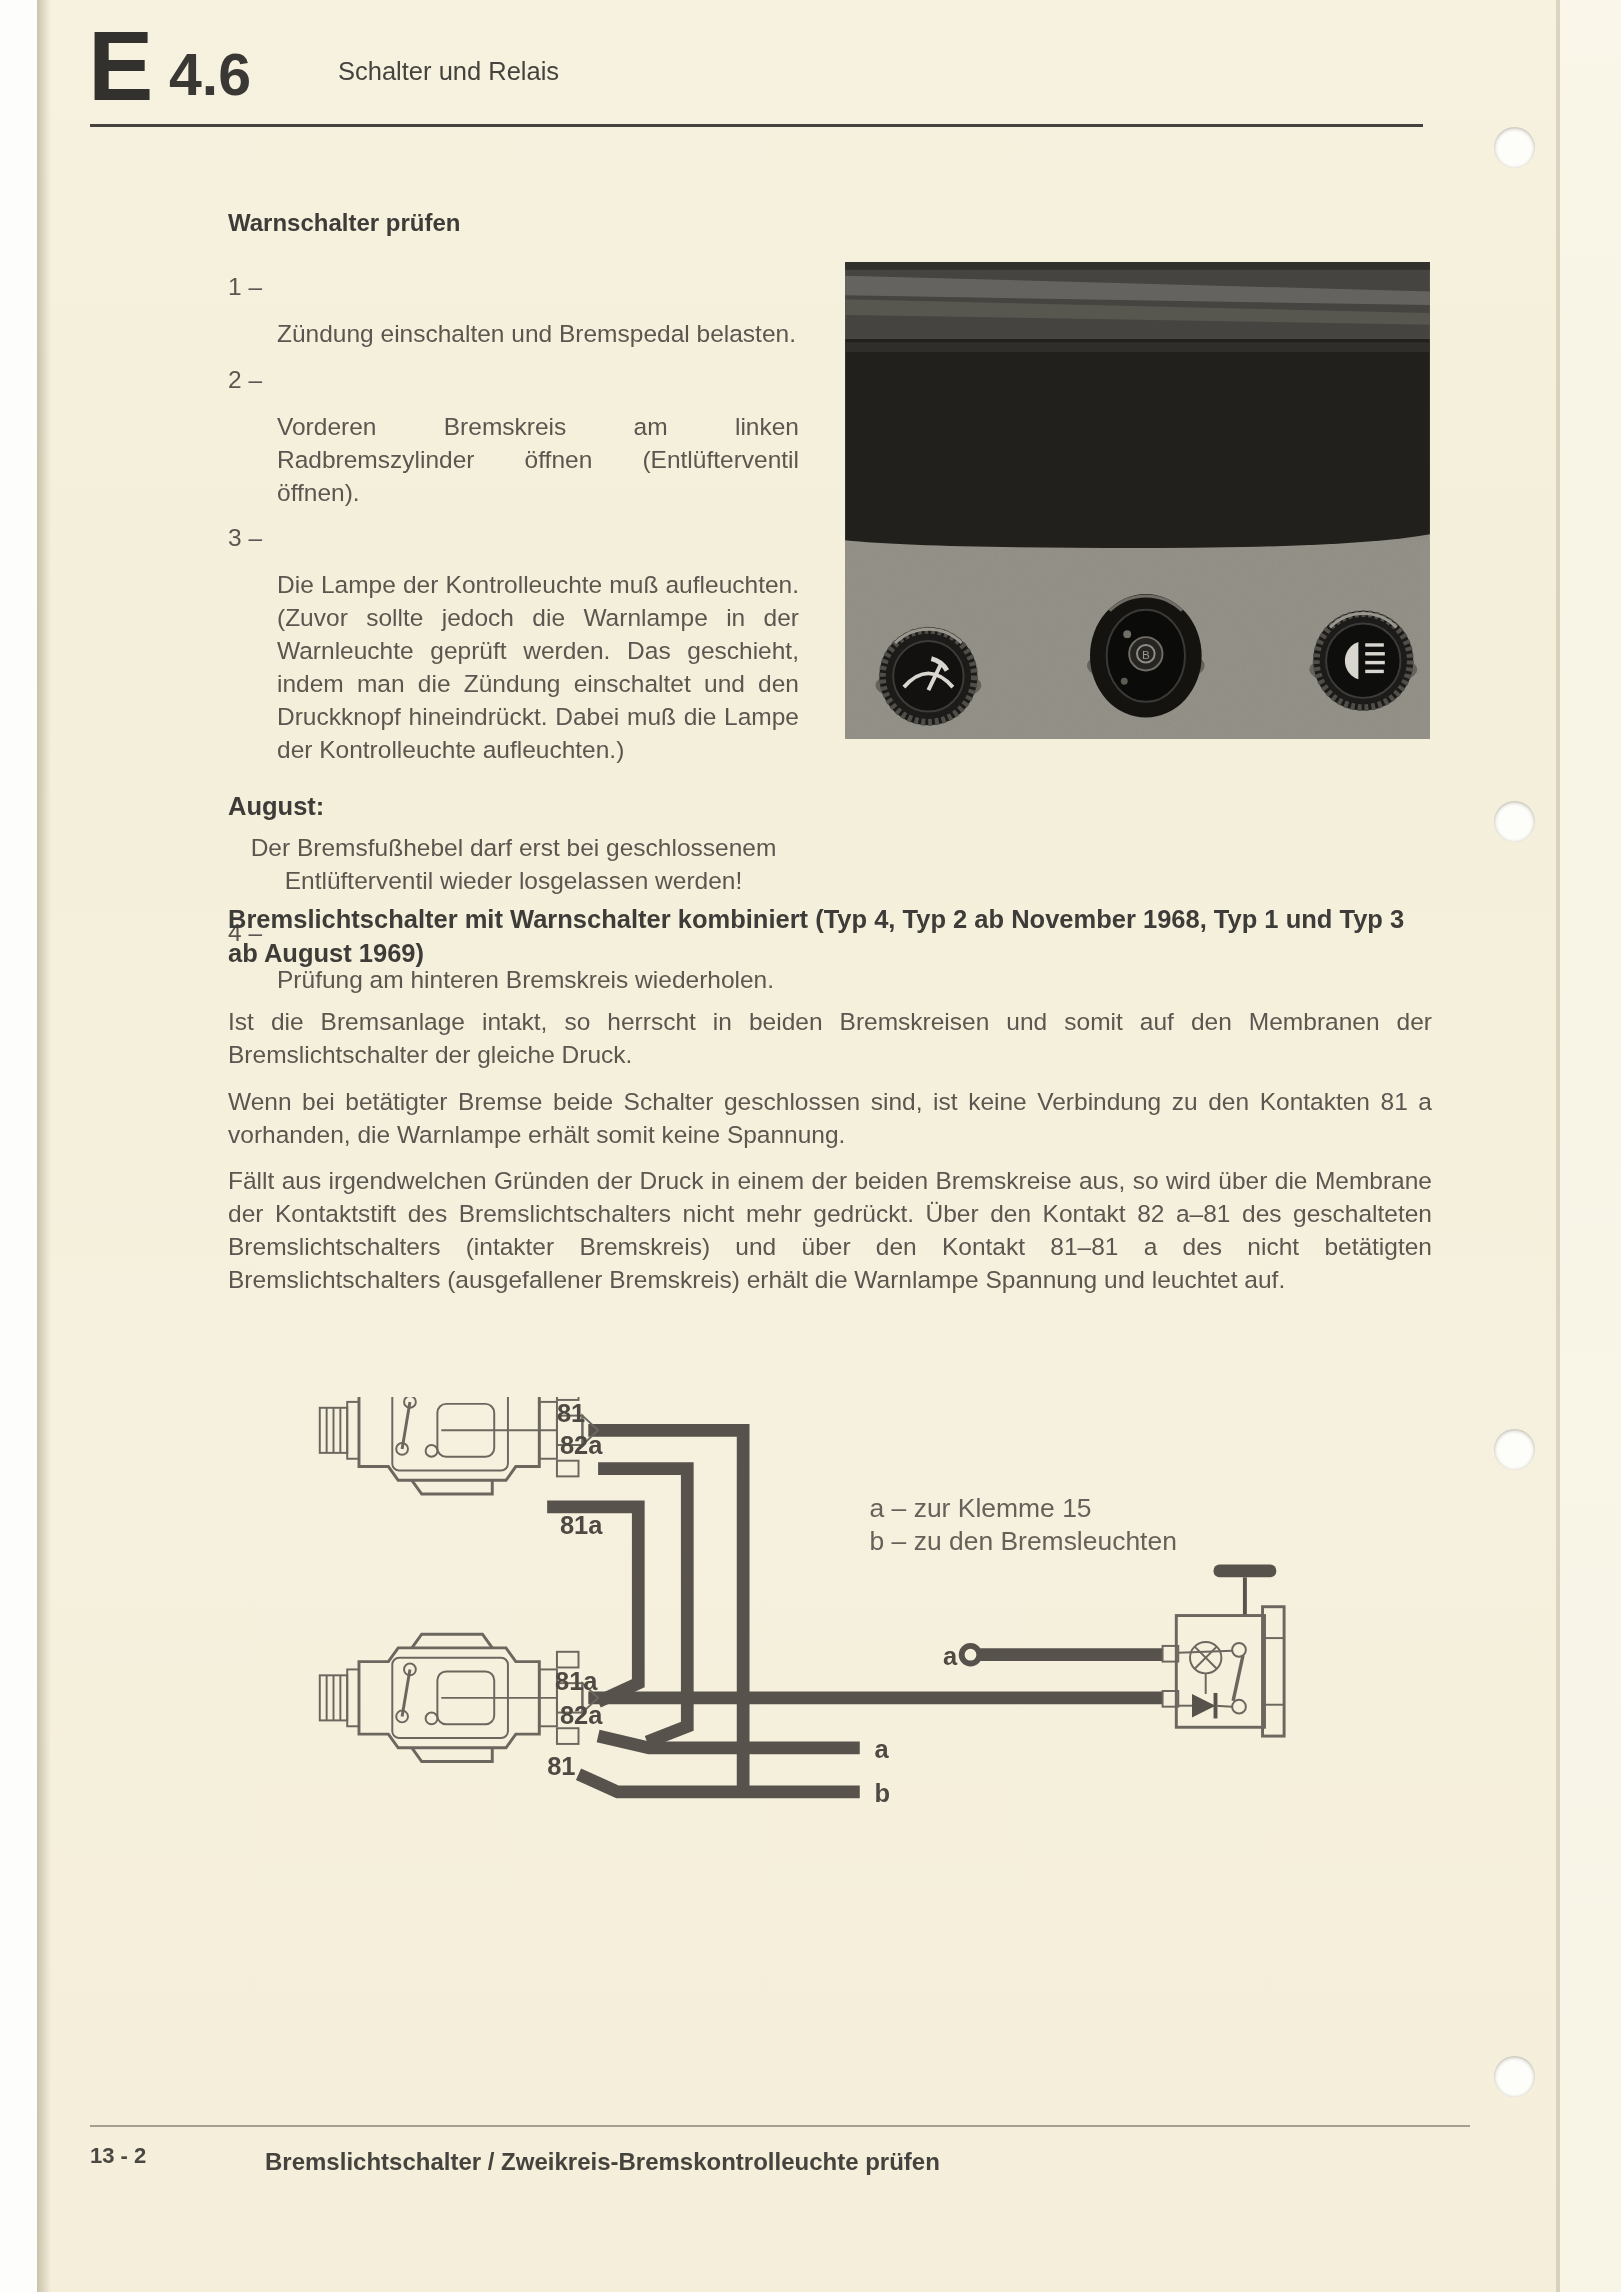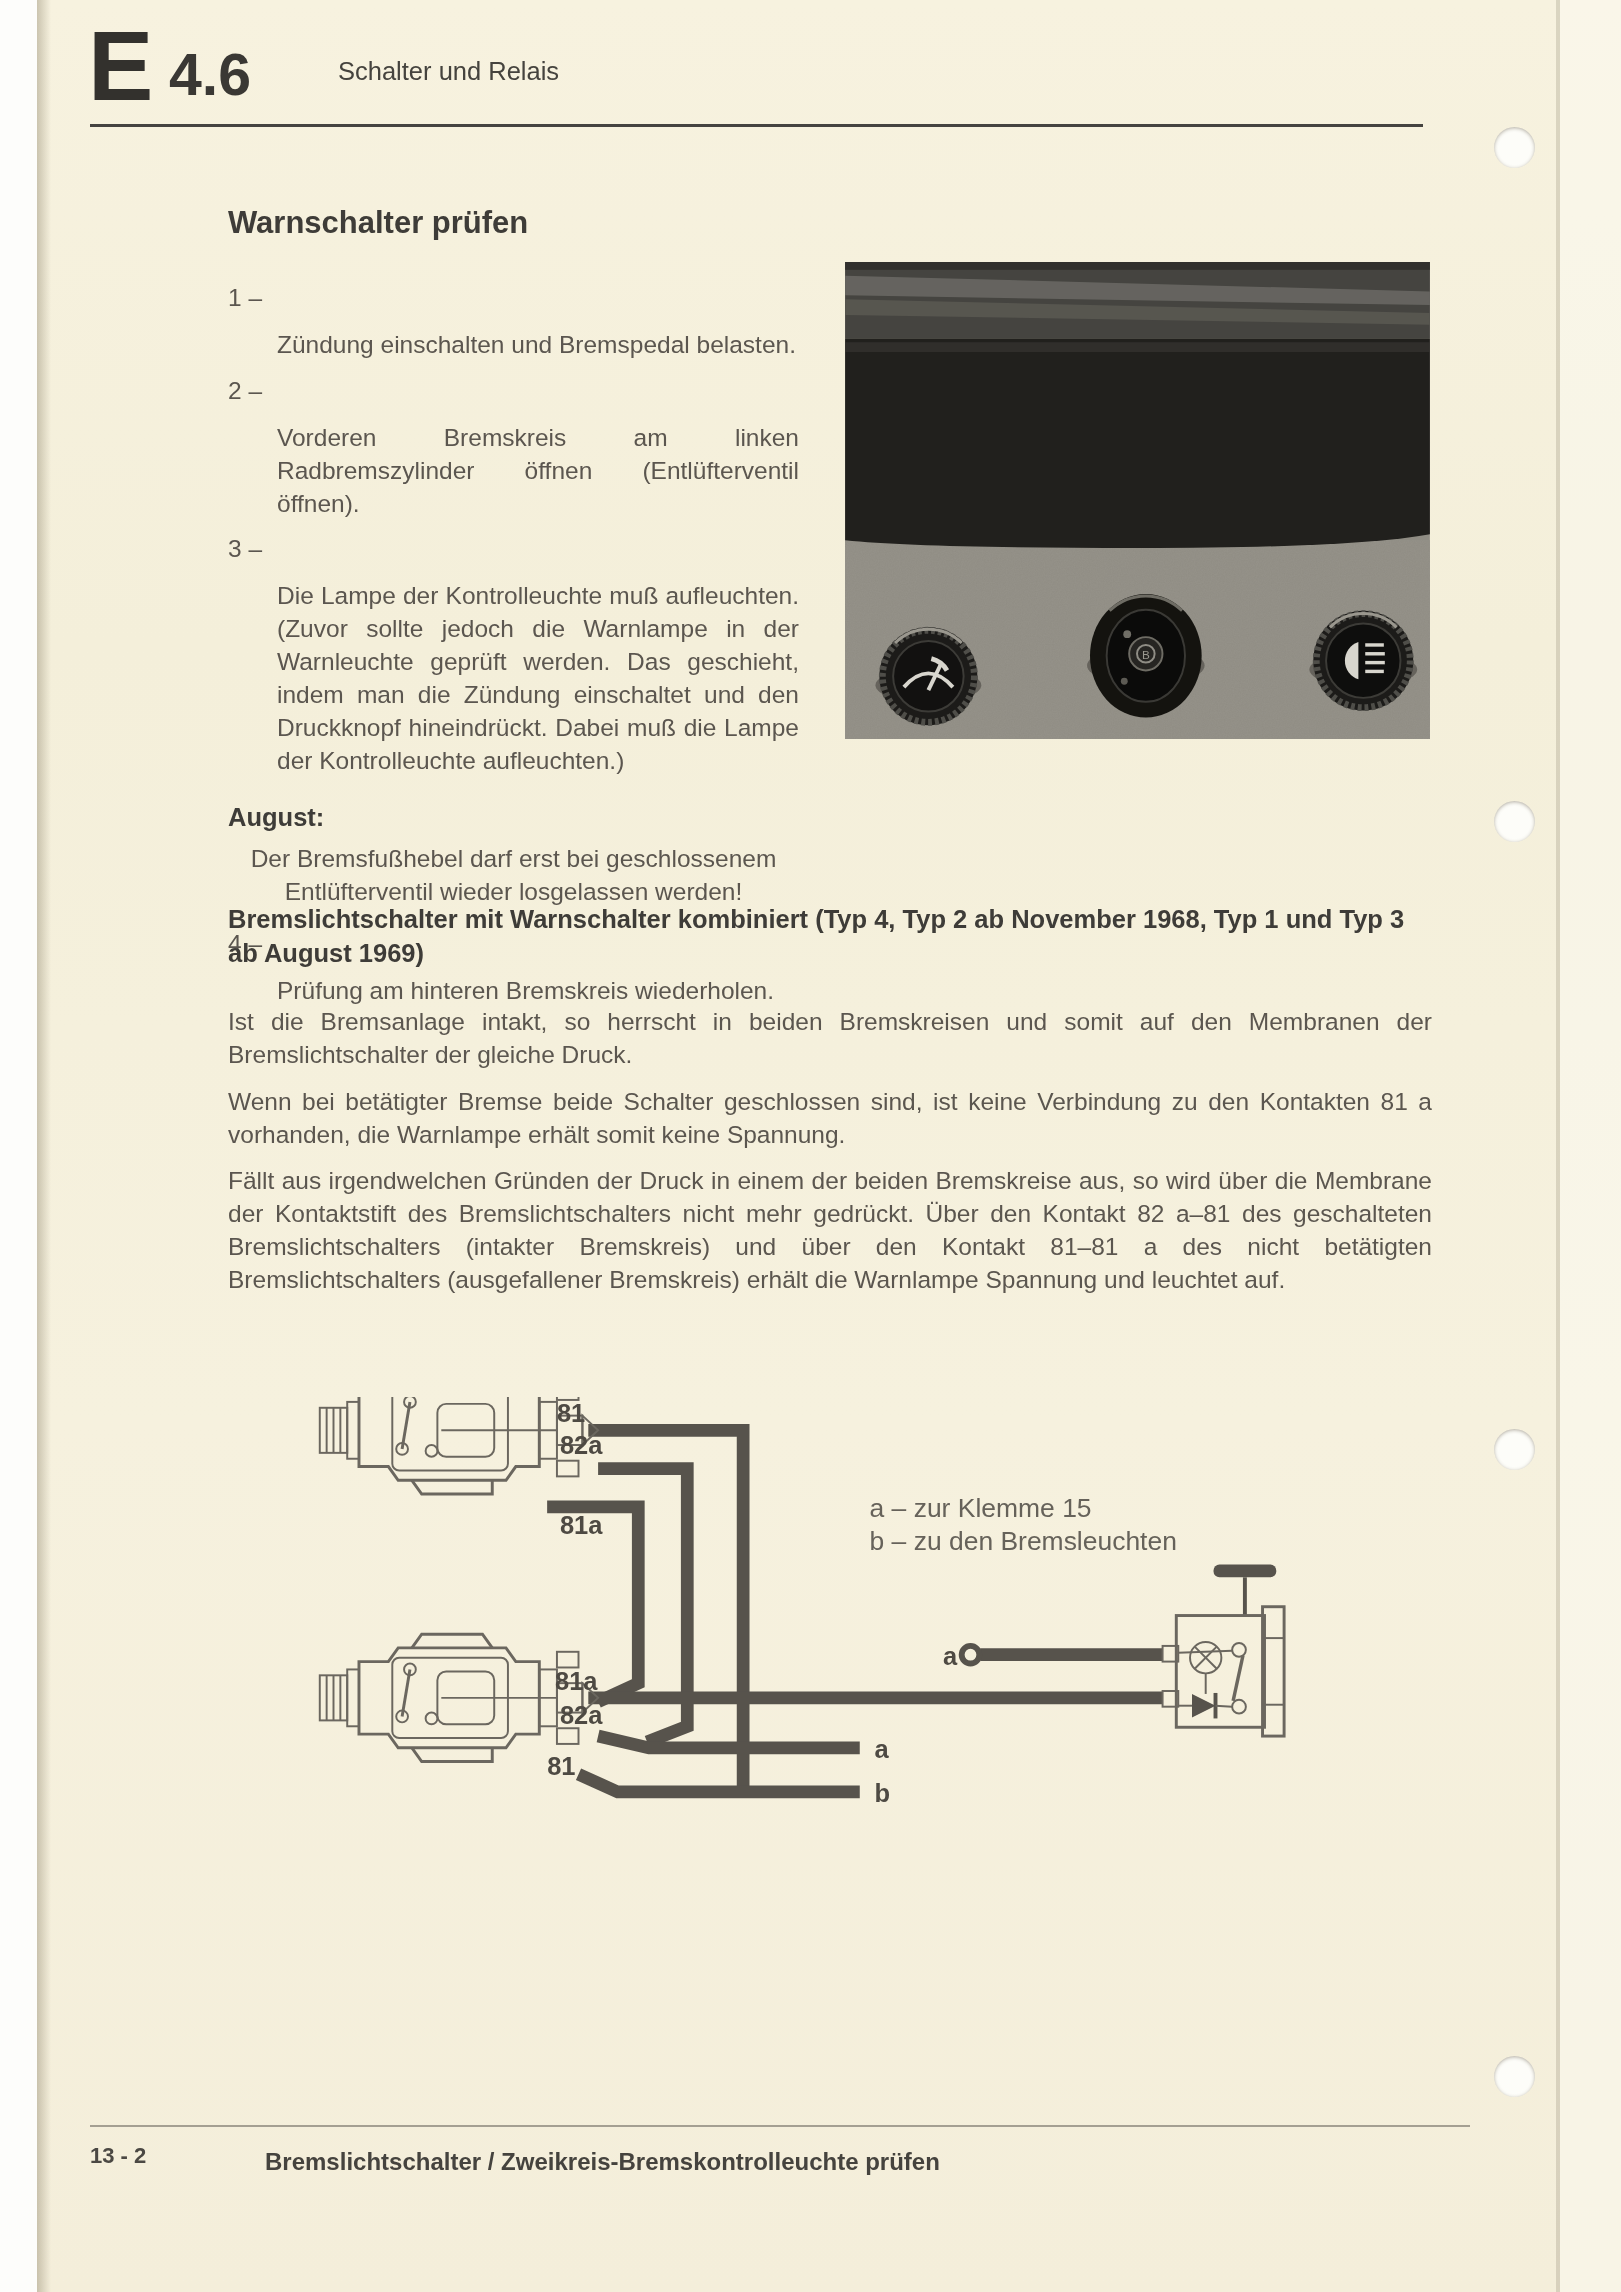--- a/index.html
+++ b/index.html
@@ -16,21 +16,21 @@
   .punch-hole{width:41px;height:41px;border-radius:50%;background:#fdfdf9;
         box-shadow:inset 0 1px 3.9px rgba(90,80,60,.45);}
   
   #hdr-letter{left:88px;top:9.8px;font-size:98px;font-weight:700;color:#33312d;letter-spacing:-2px;}
   #hdr-number{left:169px;top:41px;font-size:59px;font-weight:700;color:#3a3834;}
   #hdr-title{left:338px;top:57px;font-size:25.5px;color:#45433e;}
   #hdr-rule{left:90px;top:124px;width:1333px;height:2.9px;background:#454340;}
   
   #left-col{left:228px;top:206px;width:571px;font-size:24.5px;line-height:33px;text-align:justify;}
   .h-bold{font-weight:700;color:#3e3c38;}
-  #warn-heading{font-size:31px;margin:0 0 42px 0;}
+  #warn-heading{font-size:24px;margin:0 0 31px 0;}
   .step{display:flex;margin:0 0 12.7px 0;}
   .step .marker{flex:0 0 49px;white-space:nowrap;}
   .step .stext{flex:1;margin-top:47px;}
   #achtung-heading{font-size:25.5px;margin:23.5px 0 7.8px 0;}
   #achtung-text{margin:0 0 19px 0;text-align:center;}
   
   #photo{left:845px;top:262px;width:585px;height:477px;}
   
   #combi{left:228px;top:902px;width:1204px;font-size:24.5px;line-height:33px;}
   #combi-heading{font-size:25.5px;line-height:34px;margin:0 0 35px 0;}

